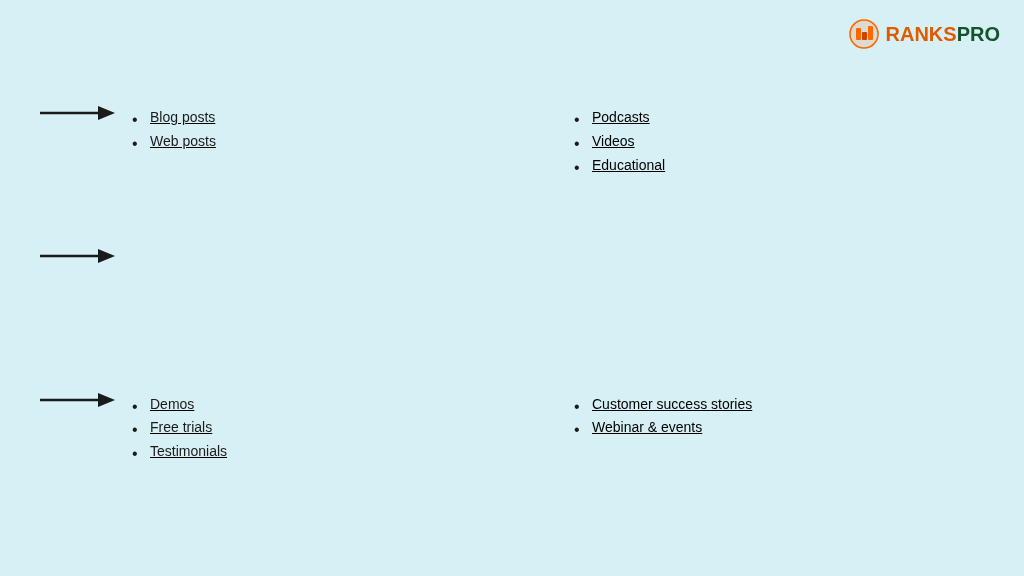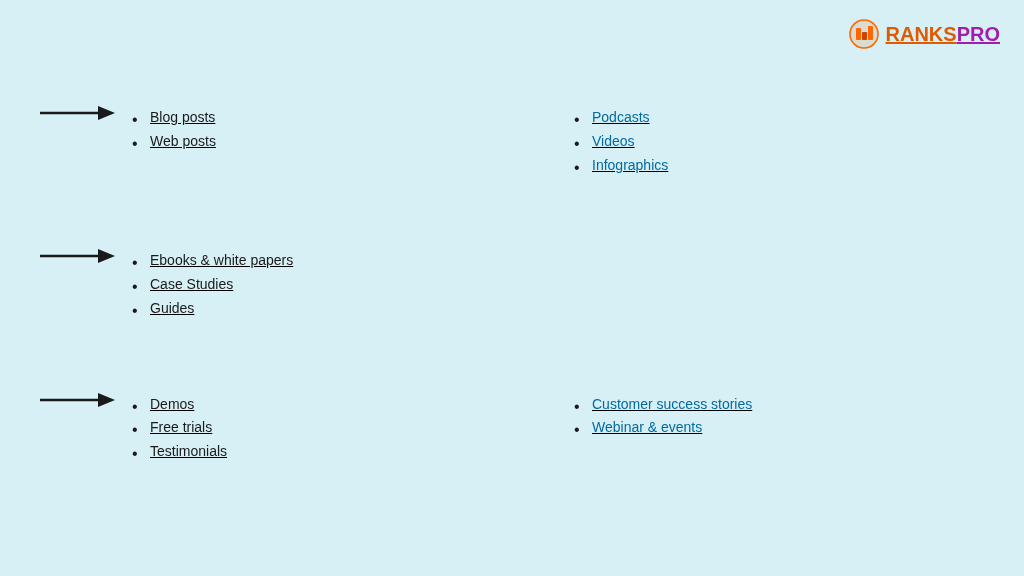--- a/index.html
+++ b/index.html
@@ -28,21 +28,20 @@
     }
 
     .logo-text {
       font-size: 20px;
       font-weight: 700;
       color: #1a1a1a;
     }
 
     .logo-text span {
       color: #e05a00;
-      text-decoration: underline;
     }
 
     .main-content {
       position: absolute;
       top: 70px;
       left: 30px;
       right: 20px;
       bottom: 20px;
       display: flex;
       align-items: center;
@@ -116,21 +115,21 @@
       padding: 8px 12px;
     }
 
     .bullet-col-2 ul {
       list-style: none;
       padding: 0;
     }
 
     .bullet-col-2 ul li {
       font-size: 14px;
-      color: #0369a1;
+      color: #000000;
       line-height: 1.7;
       padding-left: 18px;
       position: relative;
     }
 
     .bullet-col-2 ul li::before {
       content: '•';
       position: absolute;
       left: 0;
       color: #1a1a1a;
@@ -142,21 +141,21 @@
 
 <div class="logo">
   <svg class="logo-icon" viewBox="0 0 32 32">
     <circle cx="16" cy="16" r="15" fill="#ff6600" opacity="0.15"></circle>
     <rect x="8" y="10" width="5" height="12" rx="1" fill="#ff6600"></rect>
     <rect x="14" y="14" width="5" height="8" rx="1" fill="#cc4400"></rect>
     <rect x="20" y="8" width="5" height="14" rx="1" fill="#ff6600"></rect>
     <circle cx="16" cy="16" r="14" fill="none" stroke="#ff6600" stroke-width="1.5"></circle>
   </svg>
   <div class="logo-text">
-    <span>RANKS</span><span style="color:#a21caf;">PRO</span>
+    <span>RANKS</span><span style="color:#14532d;">PRO</span>
   </div>
 </div>
 
 <div class="main-content">
 
 
   <div class="content-area">
 
     <div class="content-row">
       <div class="arrow-area">
@@ -168,39 +167,32 @@
       <div class="bullet-col">
         <ul>
           <li>Blog posts</li>
           <li>Web posts</li>
         </ul>
       </div>
       <div class="bullet-col-2">
         <ul>
           <li>Podcasts</li>
           <li>Videos</li>
-          <li>Infographics</li>
+          <li>Educational</li>
         </ul>
       </div>
     </div>
 
     <div class="content-row">
       <div class="arrow-area">
         <svg class="arrow-svg" viewBox="0 0 75 30">
           <line x1="0" y1="15" x2="58" y2="15" stroke="#1a1a1a" stroke-width="2.5"></line>
           <polygon points="58,8 75,15 58,22" fill="#1a1a1a"></polygon>
         </svg>
       </div>
-      <div class="bullet-col">
-        <ul>
-          <li>Ebooks &amp; white papers</li>
-          <li>Case Studies</li>
-          <li>Guides</li>
-        </ul>
-      </div>
     </div>
 
     <div class="content-row">
       <div class="arrow-area">
         <svg class="arrow-svg" viewBox="0 0 75 30">
           <line x1="0" y1="15" x2="58" y2="15" stroke="#1a1a1a" stroke-width="2.5"></line>
           <polygon points="58,8 75,15 58,22" fill="#1a1a1a"></polygon>
         </svg>
       </div>
       <div class="bullet-col">

